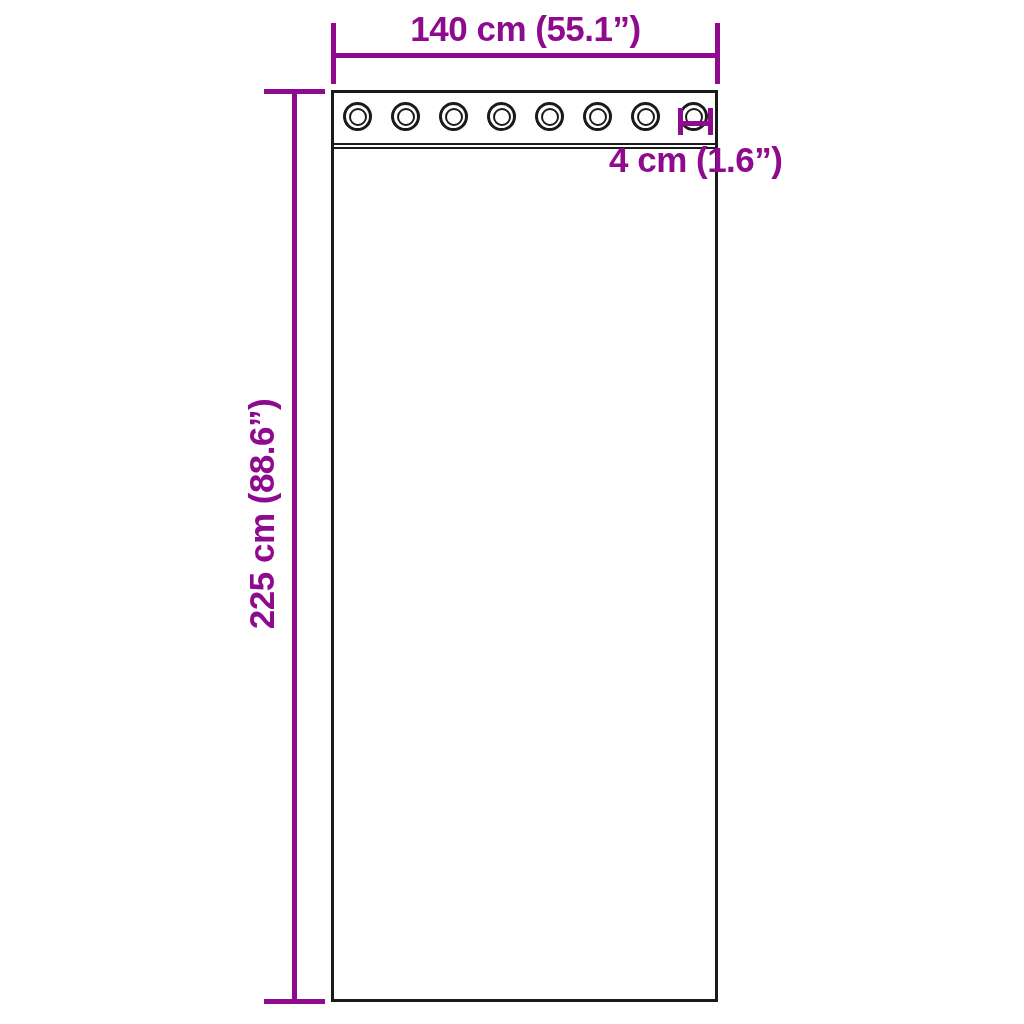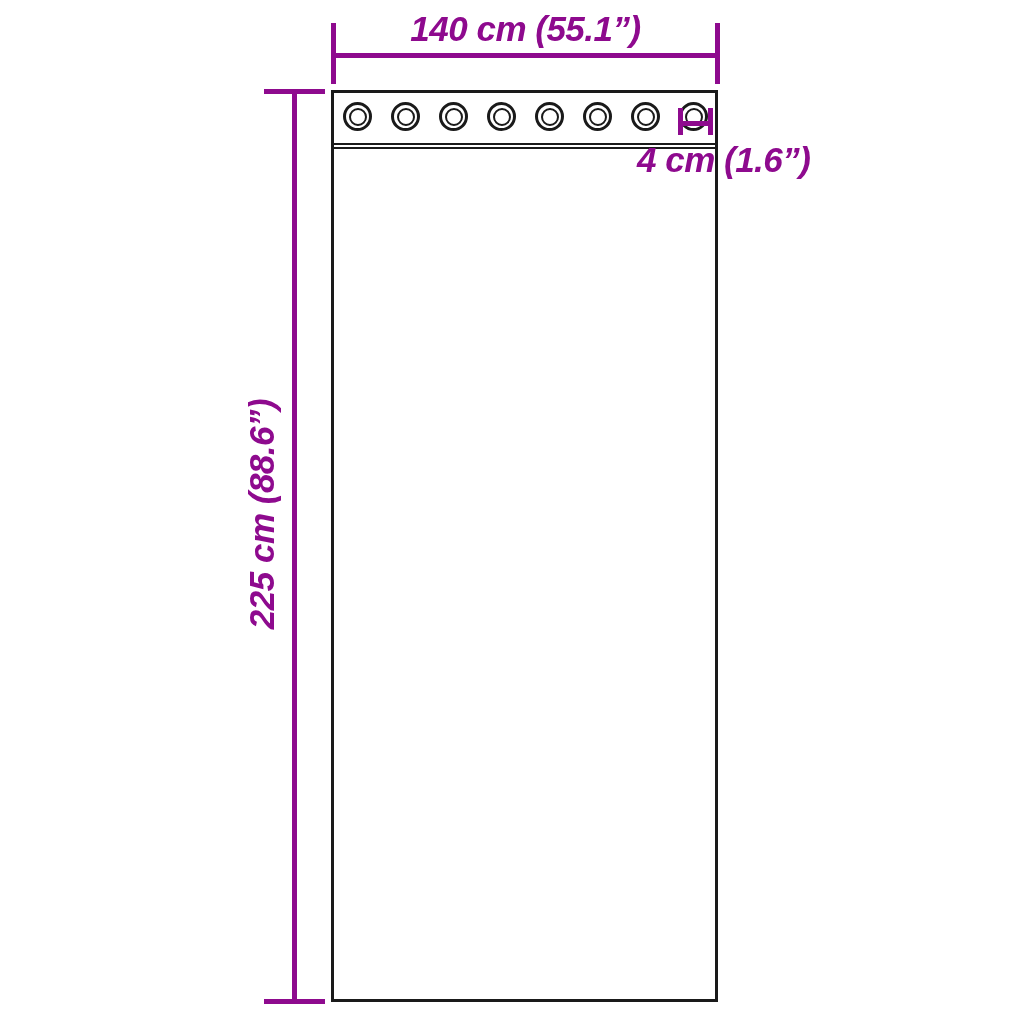--- a/index.html
+++ b/index.html
@@ -1,18 +1,18 @@
 <!DOCTYPE html>
 <html><head>
 <meta charset="utf-8">
 <style>
   html,body{margin:0;padding:0;background:#fff;}
   .stage{
     position:relative;width:1024px;height:1024px;background:#ffffff;
-    font-family:"Liberation Sans",sans-serif;overflow:hidden;font-style:italic;
+    font-family:"Liberation Sans",sans-serif;overflow:hidden;
   }
   
   .panel{
     position:absolute;left:331px;top:90px;width:387px;height:912px;
     border:3px solid #1a1a1a;box-sizing:border-box;background:#ffffff;
   }
   .grommet-row{
     position:absolute;left:9px;right:7px;top:9px;
     display:flex;justify-content:space-between;
   }
@@ -41,21 +41,21 @@
   .height-line{left:292px;top:90px;width:5px;height:912px;}
   .height-tick-top{left:264px;top:89px;width:61px;height:5px;}
   .height-tick-bottom{left:264px;top:999px;width:61px;height:5px;}
   .height-label{
     left:261px;top:514px;
     transform:translate(-50%,-50%) rotate(-90deg);
   }
   .grommet-bracket-line{left:678px;top:121px;width:35px;height:5px;}
   .grommet-bracket-tick-left{left:678px;top:108px;width:5px;height:27px;}
   .grommet-bracket-tick-right{left:708px;top:108px;width:5px;height:27px;}
-  .grommet-label{left:609px;top:142px;margin-left:28px;}
+  .grommet-label{left:609px;top:142px;}
 </style>
 </head>
 <body>
 
 <div class="stage">
 
   <div class="panel">
     <div class="grommet-row">
         <div class="grommet">
           <div class="grommet-inner"></div>

